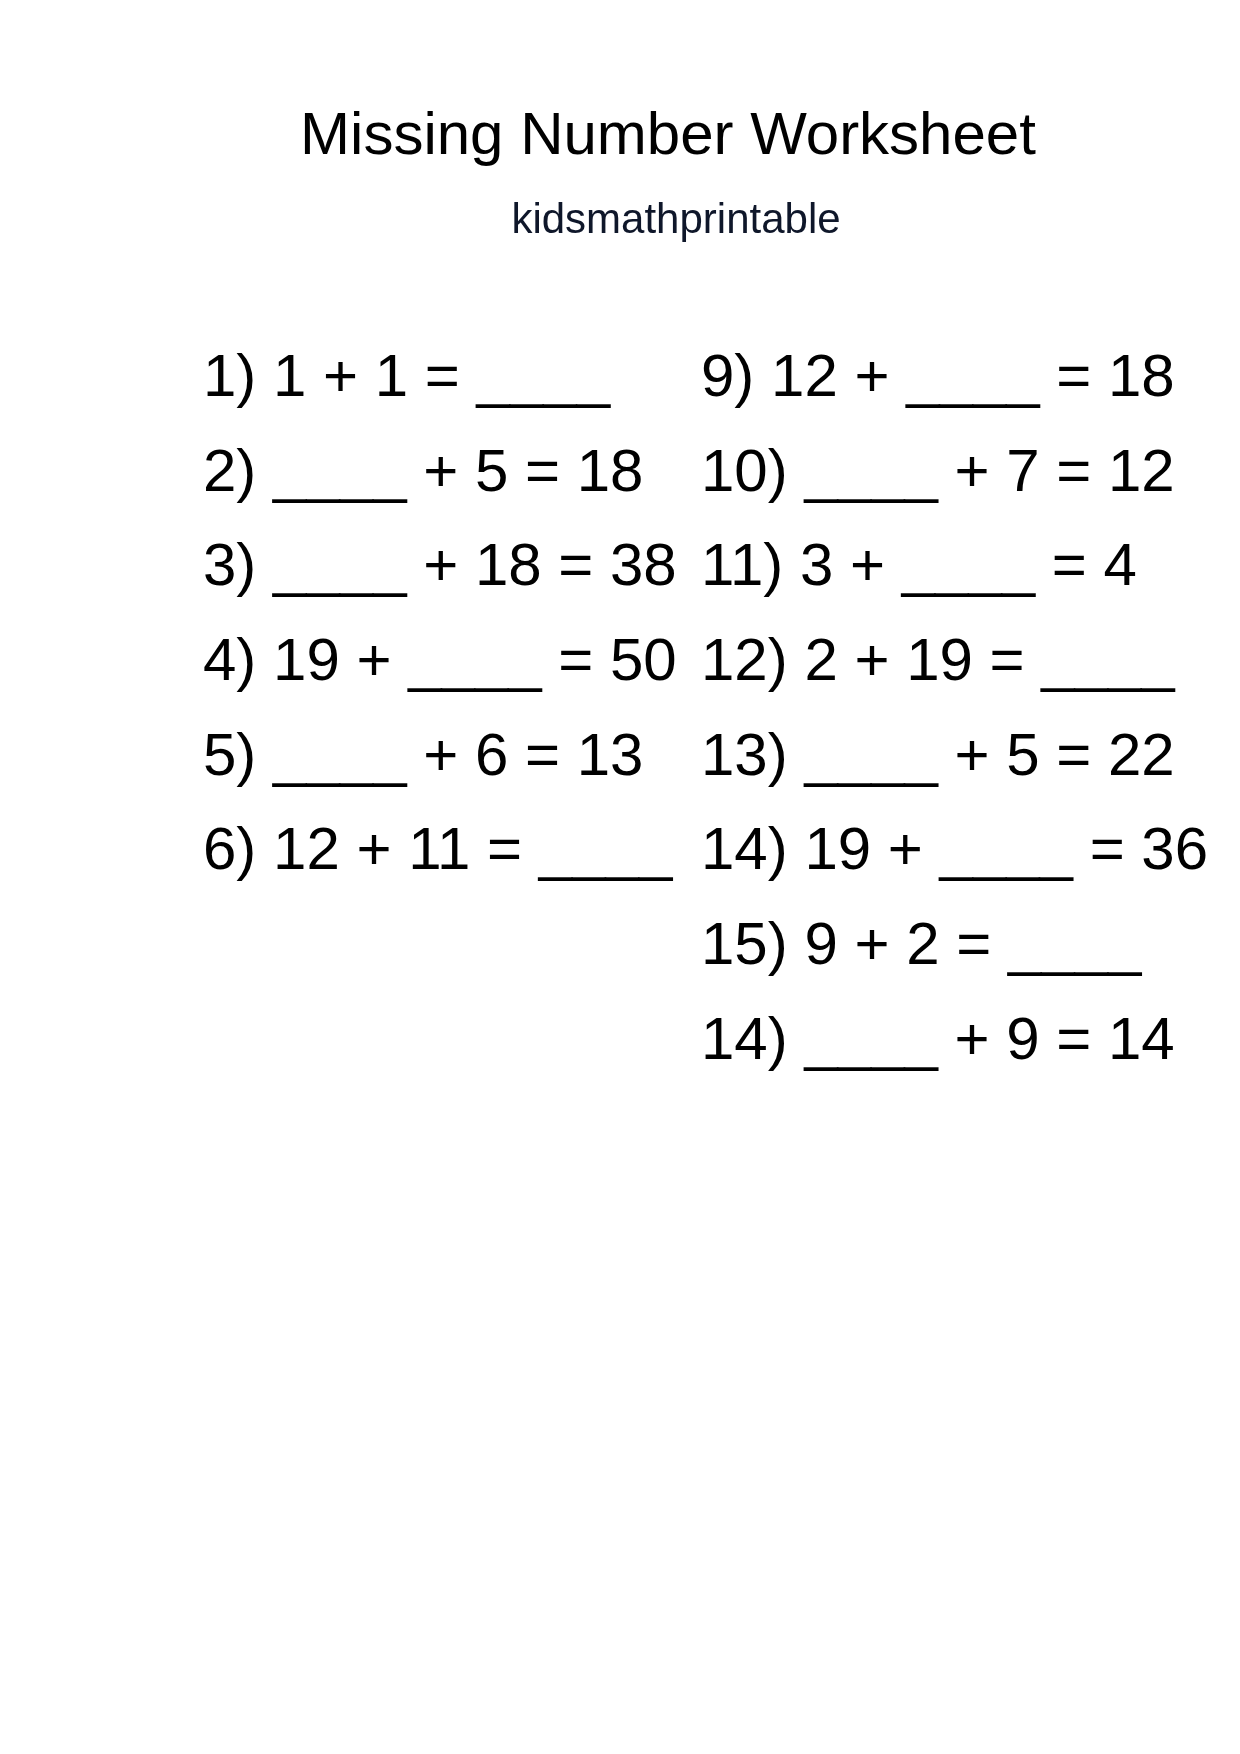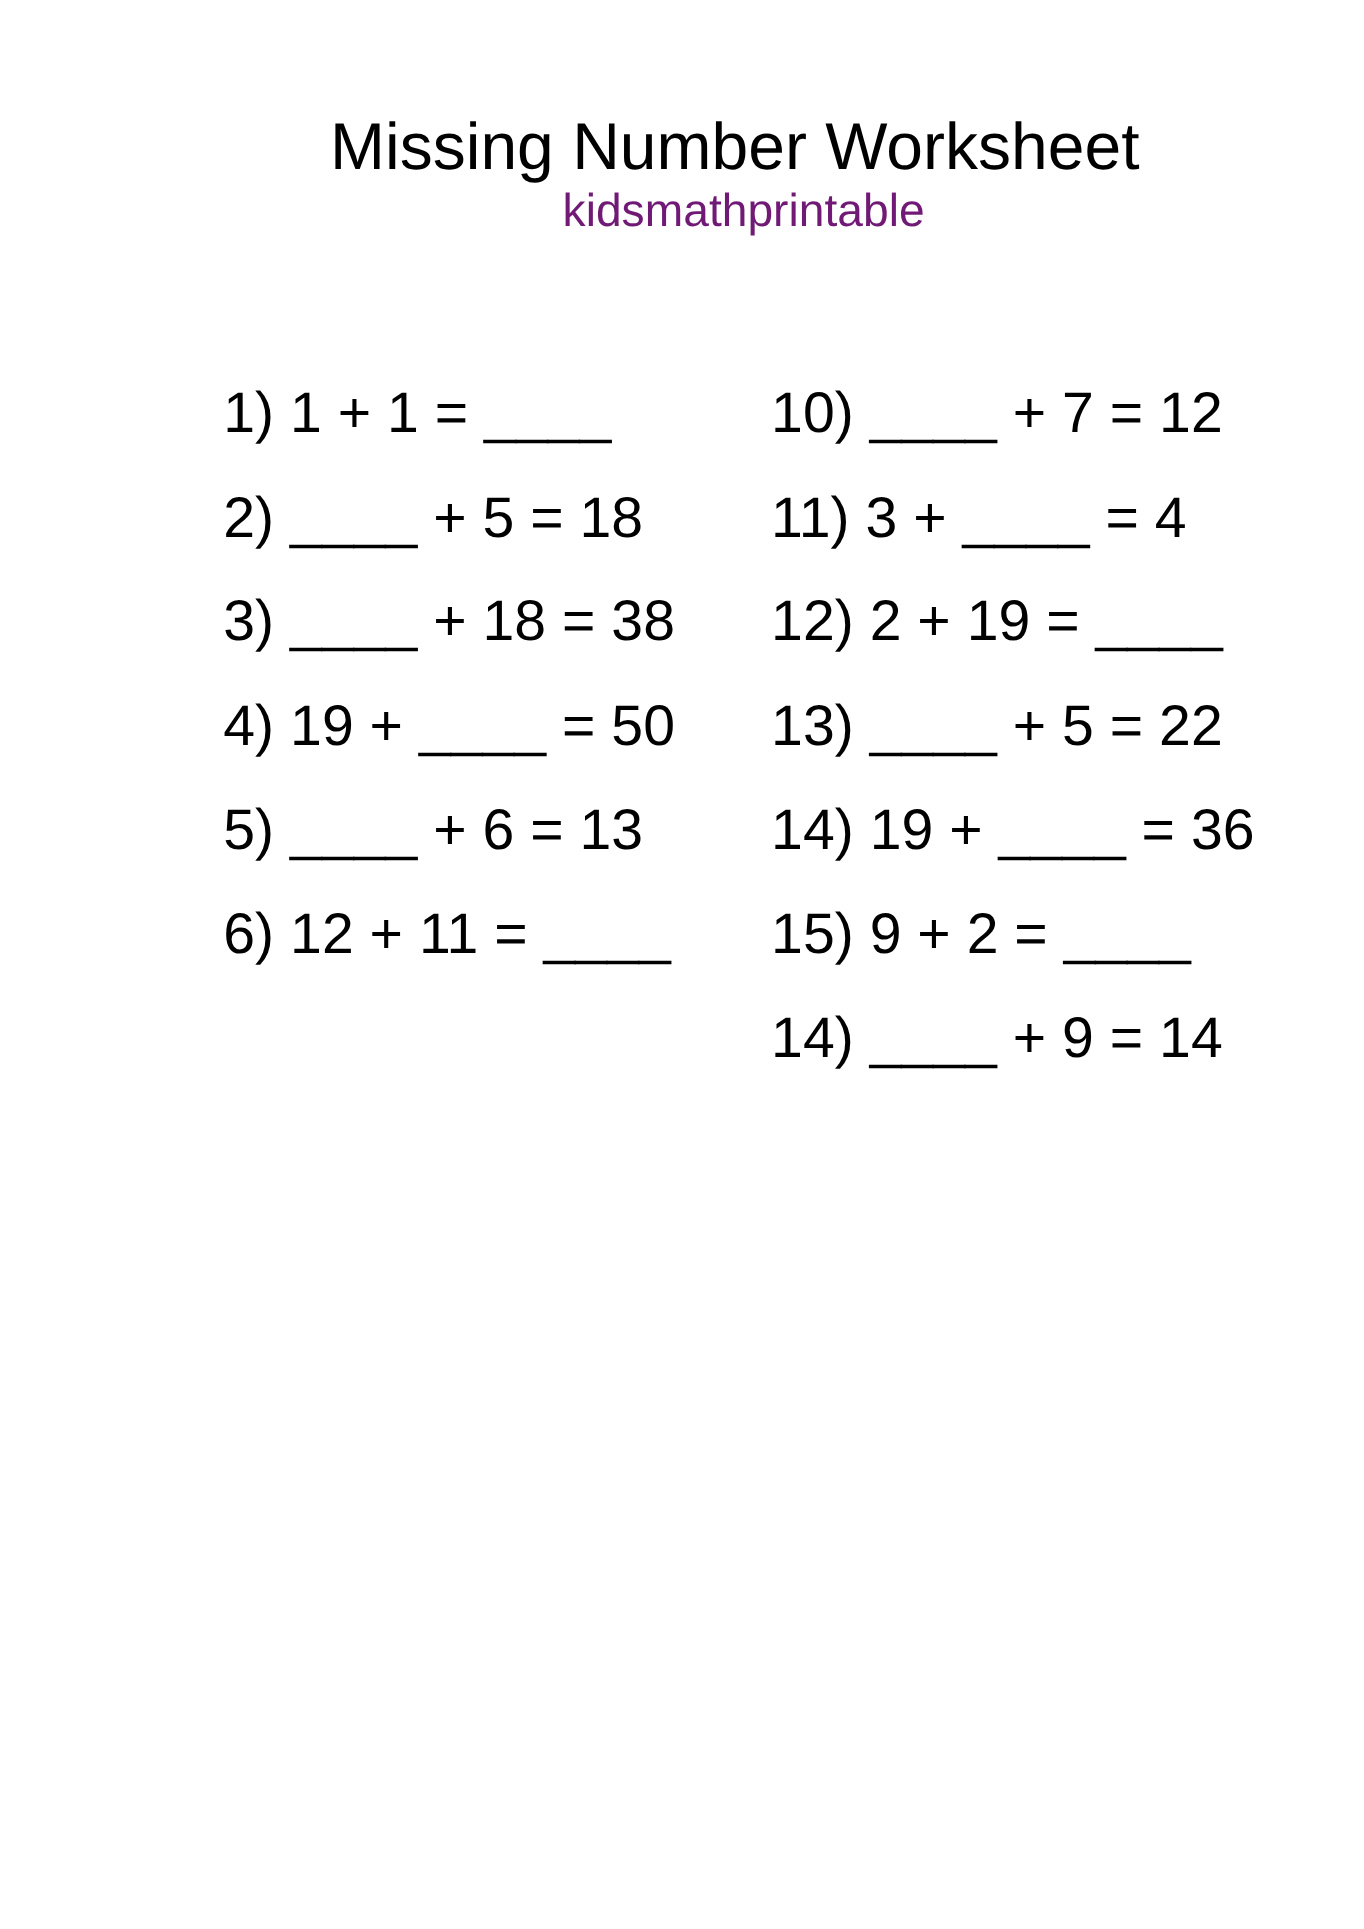--- a/index.html
+++ b/index.html
@@ -31,37 +31,37 @@
       line-height: 60px;
       text-align: center;
       white-space: nowrap;
       margin: 0;
       font-weight: normal;
     }
     .subtitle {
       position: absolute;
       left: 112px;
       width: 1128px;
-      top: 170px;
+      top: 198px;
       font-size: 42px;
       line-height: 42px;
       text-align: center;
       white-space: nowrap;
-      color: #701a75;
+      color: #0f172a;
       margin: 0;
     }
     .column {
       position: absolute;
       top: 354px;
     }
     .col-left { left: 203px; }
     .col-right { left: 701px; }
     .problem {
       height: 94.7px;
-      font-size: 52px;
+      font-size: 60px;
       line-height: 44px;
       white-space: pre;
     }
     .problem .num,
     .problem .expr {
       display: inline;
     }
   </style>
 </head>
 <body>
@@ -73,20 +73,21 @@
   <div class="column col-left">
     <div class="problem"><span class="num">1)</span> <span class="expr">1 + 1 = ____</span></div>
     <div class="problem"><span class="num">2)</span> <span class="expr">____ + 5 = 18</span></div>
     <div class="problem"><span class="num">3)</span> <span class="expr">____ + 18 = 38</span></div>
     <div class="problem"><span class="num">4)</span> <span class="expr">19 + ____ = 50</span></div>
     <div class="problem"><span class="num">5)</span> <span class="expr">____ + 6 = 13</span></div>
     <div class="problem"><span class="num">6)</span> <span class="expr">12 + 11 = ____</span></div>
   </div>
 
   <div class="column col-right">
+    <div class="problem"><span class="num">9)</span> <span class="expr">12 + ____ = 18</span></div>
     <div class="problem"><span class="num">10)</span> <span class="expr">____ + 7 = 12</span></div>
     <div class="problem"><span class="num">11)</span> <span class="expr">3 + ____ = 4</span></div>
     <div class="problem"><span class="num">12)</span> <span class="expr">2 + 19 = ____</span></div>
     <div class="problem"><span class="num">13)</span> <span class="expr">____ + 5 = 22</span></div>
     <div class="problem"><span class="num">14)</span> <span class="expr">19 + ____ = 36</span></div>
     <div class="problem"><span class="num">15)</span> <span class="expr">9 + 2 = ____</span></div>
     <div class="problem"><span class="num">14)</span> <span class="expr">____ + 9 = 14</span></div>
   </div>
 </div>
 

